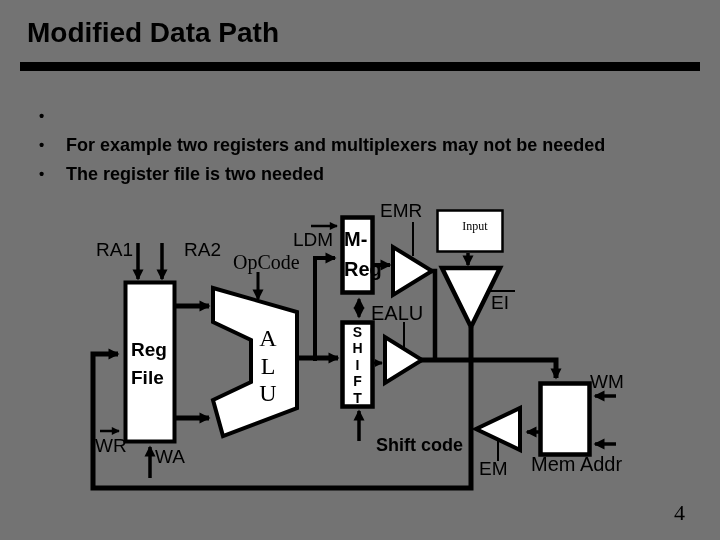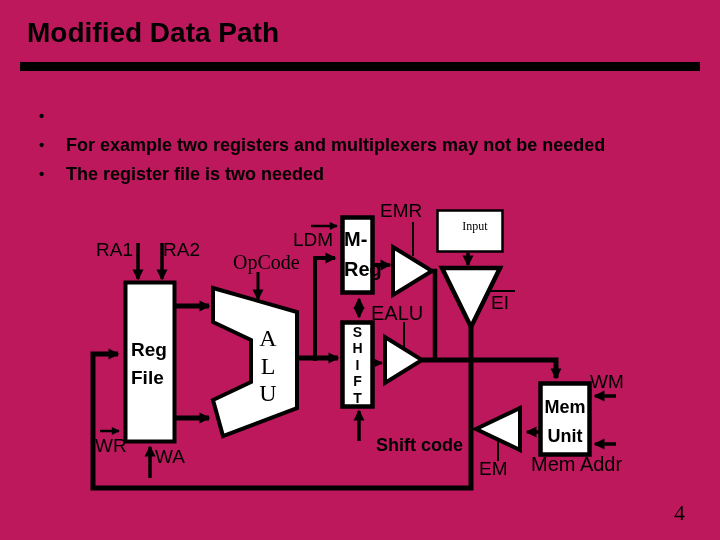--- a/index.html
+++ b/index.html
@@ -1,16 +1,16 @@
 <!DOCTYPE html>
 <html><head>
 <meta charset="utf-8">
 <style>
   html,body{margin:0;padding:0;background:#fff;}
-  .slide{position:relative;width:720px;height:540px;background:#be185d;overflow:hidden;
+  .slide{position:relative;width:720px;height:540px;background:#737373;overflow:hidden;
          font-family:"Liberation Sans","DejaVu Sans",sans-serif;color:#000;}
   .title{position:absolute;left:27px;top:17px;font-size:28px;font-weight:bold;white-space:nowrap;}
   .rule{position:absolute;left:20px;top:62px;width:680px;height:9px;background:#000;}
   .bullets{position:absolute;left:39px;top:106px;margin:0;padding:0;list-style:none;}
   .bullets li{display:flex;margin:0 0 9px 0;font-size:18px;font-weight:bold;line-height:20px;white-space:nowrap;}
   .bullets .dot{width:27px;font-size:15px;line-height:20px;}
   svg.diagram{position:absolute;left:0;top:0;width:720px;height:540px;}
   .lbl{position:absolute;white-space:nowrap;line-height:1;}
   .sans19{font-size:19px;}
   .sans20{font-size:20px;}
@@ -91,21 +91,21 @@
     <rect x="342.5" y="322.5" width="30" height="84" fill="#fff" stroke="#000" stroke-width="4.5"></rect>
     <rect x="437.5" y="210.5" width="65" height="41" fill="#fff" stroke="#000" stroke-width="2.5"></rect>
     <rect x="540.5" y="383.5" width="49" height="71" fill="#fff" stroke="#000" stroke-width="4.5"></rect>
     <polygon points="393,247 393,295 432,271" fill="#fff" stroke="#000" stroke-width="4"></polygon>
     <polygon points="385,337 385,383 422,360" fill="#fff" stroke="#000" stroke-width="4"></polygon>
     <polygon points="442,268 500,268 471,327" fill="#fff" stroke="#000" stroke-width="4.5"></polygon>
     <polygon points="520,408 520,450 476,429" fill="#fff" stroke="#000" stroke-width="4"></polygon>
   </svg>
 
   <div class="lbl sans19" style="left:96px;top:240px;">RA1</div>
-  <div class="lbl sans19" style="left:163px;top:240px;">RA2</div>
+  <div class="lbl sans19" style="left:163px;top:240px;padding-left:21px;">RA2</div>
   <div class="lbl serif sans20" style="left:233px;top:252px;">OpCode</div>
   <div class="lbl sans19" style="left:293px;top:230px;">LDM</div>
   <div class="lbl sans19" style="left:380px;top:201px;">EMR</div>
   <div class="lbl sans19" style="left:491px;top:293px;">EI</div>
   <div class="lbl sans20" style="left:371px;top:303px;text-align:center;">EALU</div>
   <div class="lbl sans19" style="left:95px;top:436px;">WR</div>
   <div class="lbl sans19" style="left:155px;top:447px;">WA</div>
   <div class="lbl b" style="left:329px;top:436px;font-size:18px;">Shift code</div>
   <div class="lbl sans19" style="left:479px;top:459px;">EM</div>
   <div class="lbl sans19" style="left:590px;top:372px;">WM</div>
@@ -130,20 +130,16 @@
   <div class="lbl shift-lbl">
     <div>S</div>
     <div>H</div>
     <div>I</div>
     <div>F</div>
     <div>T</div>
   </div>
 
   <div class="lbl input-lbl serif">Input</div>
 
-  <div class="lbl memunit-lbl">
-    <div>Mem</div>
-    <div>Unit</div>
-  </div>
 
   <div class="page-num serif">4</div>
 
 </div>
 
 </body></html>

